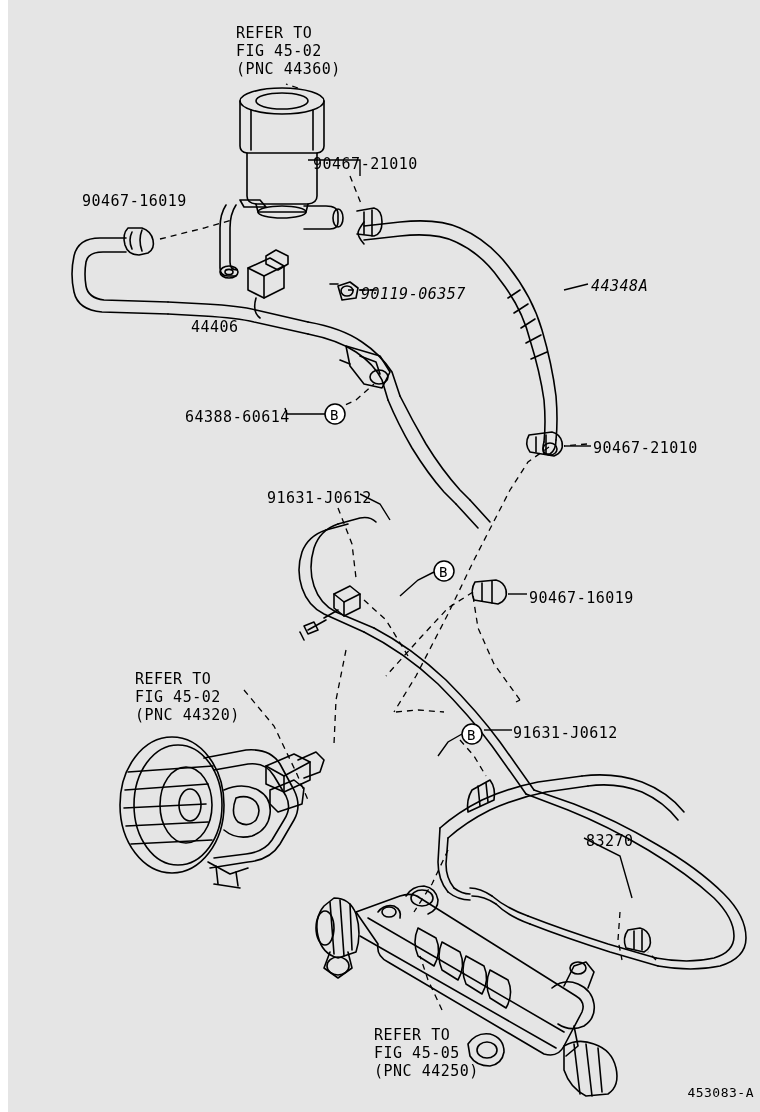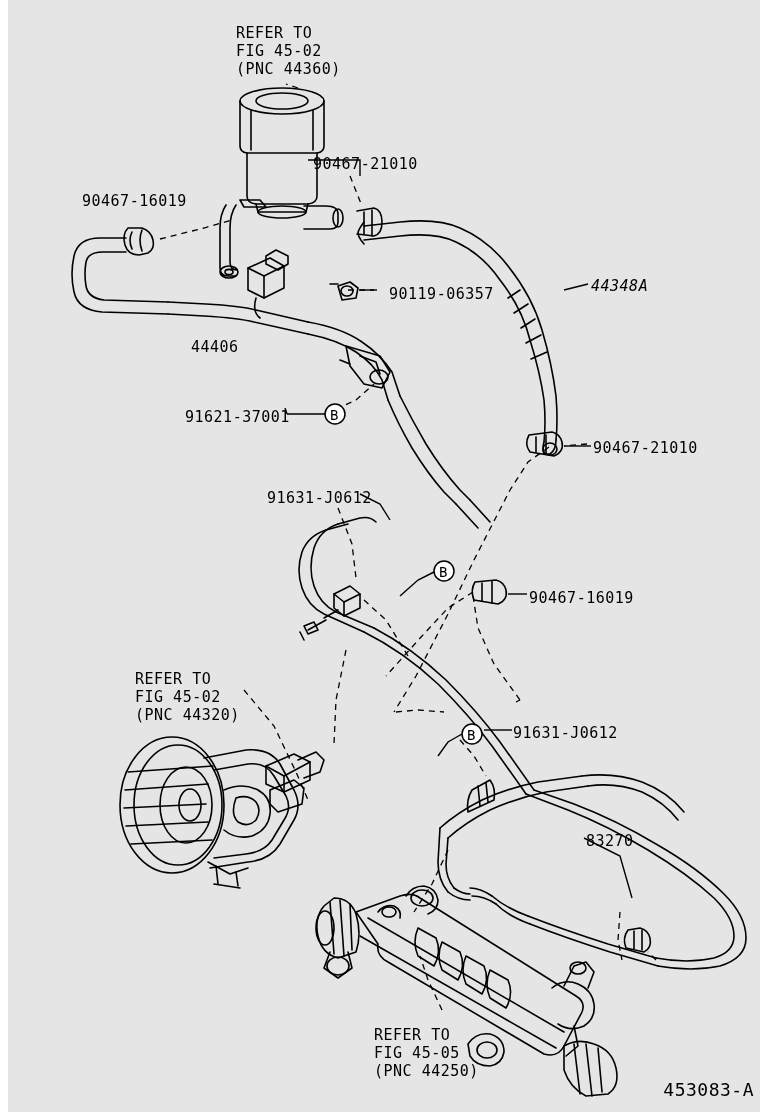--- a/index.html
+++ b/index.html
@@ -33,21 +33,21 @@
     line-height: 18px;
   }
   .lbl.small {
     font-size: 14px;
   }
   .diagcode {
     position: absolute;
     right: 14px;
     bottom: 12px;
     font-family: "DejaVu Sans Mono", monospace;
-    font-size: 18px;
+    font-size: 13px;
     letter-spacing: 0.5px;
     color: #000000;
     white-space: pre;
   }
 </style>
 </head>
 <body>
 
 <div id="page">
 
@@ -277,23 +277,23 @@
       <circle cx="464" cy="734" r="10"></circle>
     </g>
   </svg>
 
   <div class="lbl" style="left:228px; top:24px;">REFER TO
 FIG 45-02
 (PNC 44360)</div>
   <div class="lbl" style="left:305px; top:155px;">90467-21010</div>
   <div class="lbl" style="left:74px; top:192px;">90467-16019</div>
   <div class="lbl" style="left:583px; top:277px;font-style:italic;">44348A</div>
-  <div class="lbl" style="left:381px; top:285px;">90119-06357</div>
-  <div class="lbl" style="left:183px; top:338px;">44406</div>
-  <div class="lbl" style="left:177px; top:408px;">91621-37001</div>
+  <div class="lbl" style="left:353px; top:285px;font-style:italic;">90119-06357</div>
+  <div class="lbl" style="left:183px; top:318px;">44406</div>
+  <div class="lbl" style="left:177px; top:408px;">64388-60614</div>
   <div class="lbl" style="left:585px; top:439px;">90467-21010</div>
   <div class="lbl" style="left:259px; top:489px;">91631-J0612</div>
   <div class="lbl" style="left:521px; top:589px;">90467-16019</div>
   <div class="lbl" style="left:127px; top:670px;">REFER TO
 FIG 45-02
 (PNC 44320)</div>
   <div class="lbl" style="left:505px; top:724px;">91631-J0612</div>
   <div class="lbl" style="left:578px; top:832px;">83270</div>
   <div class="lbl" style="left:366px; top:1026px;">REFER TO
 FIG 45-05

